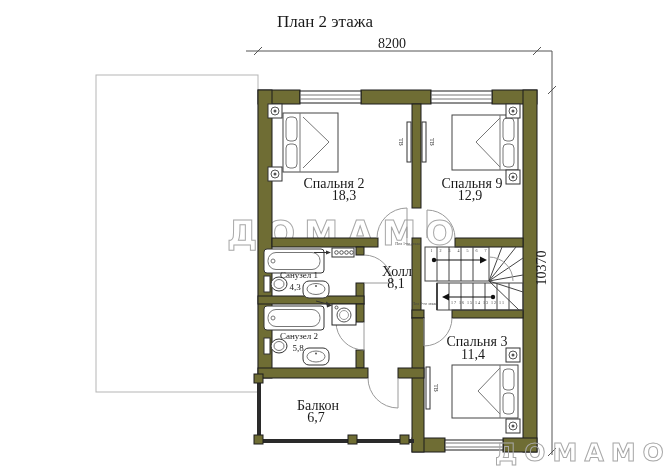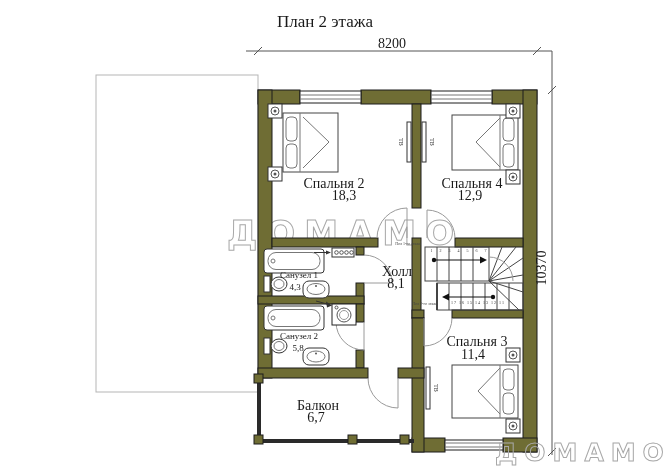--- a/index.html
+++ b/index.html
@@ -272,21 +272,21 @@
   </svg>
 
   <div class="labels">
     <div class="t title" style="left:325px;top:21px;">План 2 этажа</div>
     <div class="t dim" style="left:392px;top:44px;">8200</div>
     <div class="t dim rotccw" style="left:542px;top:268px;">10370</div>
 
     <div class="t room" style="left:334px;top:184px;">Спальня 2</div>
     <div class="t room" style="left:344px;top:196px;">18,3</div>
 
-    <div class="t room" style="left:472px;top:184px;">Спальня 4</div>
+    <div class="t room" style="left:472px;top:184px;">Спальня 9</div>
     <div class="t room" style="left:470px;top:196px;">12,9</div>
 
     <div class="t room" style="left:477px;top:342px;">Спальня 3</div>
     <div class="t room" style="left:473px;top:355px;">11,4</div>
 
     <div class="t rooms" style="left:299px;top:275px;">Санузел 1</div>
     <div class="t rooms" style="left:295px;top:287px;">4,3</div>
 
     <div class="t rooms" style="left:299px;top:336px;">Санузел 2</div>
     <div class="t rooms" style="left:298px;top:348px;">5,8</div>

